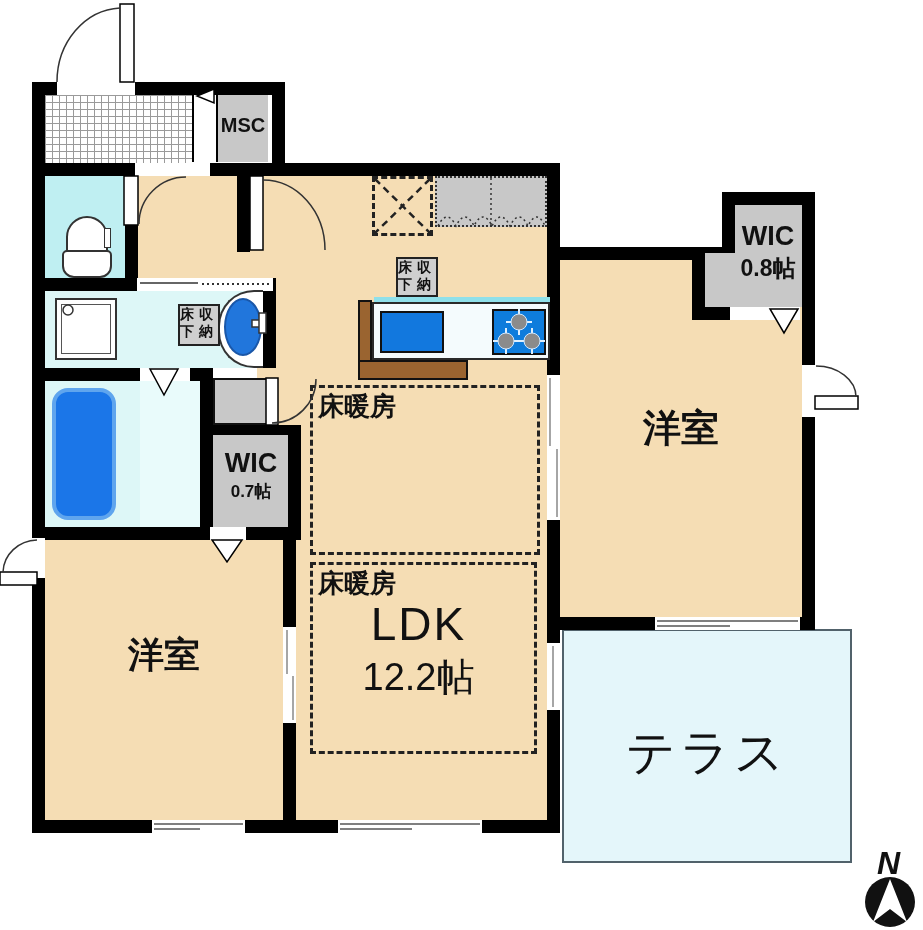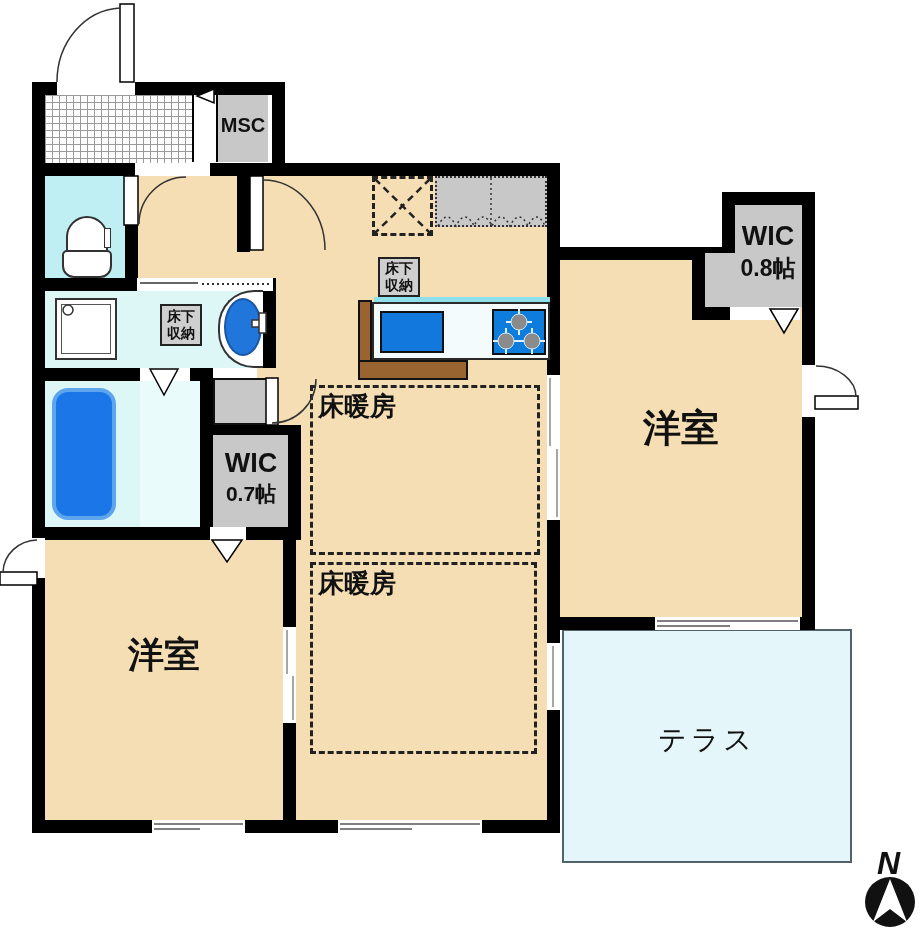--- a/index.html
+++ b/index.html
@@ -11,22 +11,22 @@
   .room{position:absolute;background:#F5DDB4;}
   .wet{position:absolute;background:#DDF7F7;}
   .gray{position:absolute;background:#C8C8C8;}
   .hatch{position:absolute;background-color:#fff;
      background-image:repeating-linear-gradient(to right,#9a9a9a 0 1px,transparent 1px 7px),
                       repeating-linear-gradient(to bottom,#9a9a9a 0 1px,transparent 1px 7px);}
   .dashedbox{position:absolute;border:3px dashed #222;box-sizing:border-box;background:transparent;}
   .lbl{position:absolute;text-align:center;line-height:1.25;font-weight:600;}
   .lbl .size{display:block;}
   .smallbox{position:absolute;background:#CFCFCF;border:2px solid #222;box-sizing:border-box;
-     display:flex;flex-direction:column;align-items:center;justify-content:center;
-     font-size:14px;font-weight:700;line-height:1.2;}
+     display:flex;flex-direction:row;justify-content:center;
+     font-size:14px;font-weight:700;line-height:1.2;margin-left:18px;}
   .overlay{position:absolute;left:0;top:0;pointer-events:none;}
 </style>
 </head>
 <body>
 
 <div class="plan">
 
   <div class="room" style="left:45px;top:176px;width:227px;height:102px;"></div>
   <div class="room" style="left:257px;top:176px;width:290px;height:204px;"></div>
   <div class="room" style="left:296px;top:380px;width:251px;height:440px;"></div>
@@ -122,27 +122,29 @@
 
   <div class="lbl" style="left:560px;top:405px;width:242px;">
     <span style="font-size:38px;">洋室</span>
   </div>
 
   <div class="lbl" style="left:45px;top:632px;width:238px;">
     <span style="font-size:36px;">洋室</span>
   </div>
 
   <div class="lbl" style="left:300px;top:596px;width:237px;font-weight:500;">
-  </div>
-
-  <div class="lbl" style="left:562px;top:722px;width:290px;font-size:28px;letter-spacing:4px;font-weight:500;">テラス</div>
+    <span style="font-size:46px;letter-spacing:2px;">LDK</span>
+    <span class="size" style="font-size:38px;">12.2帖</span>
+  </div>
+
+  <div class="lbl" style="left:562px;top:722px;width:290px;font-size:49px;letter-spacing:4px;font-weight:500;">テラス</div>
 
   <div class="lbl" style="left:201px;top:447px;width:100px;">
     <span style="font-size:27px;">WIC</span>
-    <span class="size" style="font-size:21px;">0.7帖</span>
+    <span class="size" style="font-size:17px;">0.7帖</span>
   </div>
 
   <div class="lbl" style="left:718px;top:220px;width:100px;">
     <span style="font-size:27px;">WIC</span>
     <span class="size" style="font-size:23px;">0.8帖</span>
   </div>
 
   <div class="smallbox" style="left:378px;top:257px;width:42px;height:40px;">
     <span>床下</span>
     <span>収納</span>

